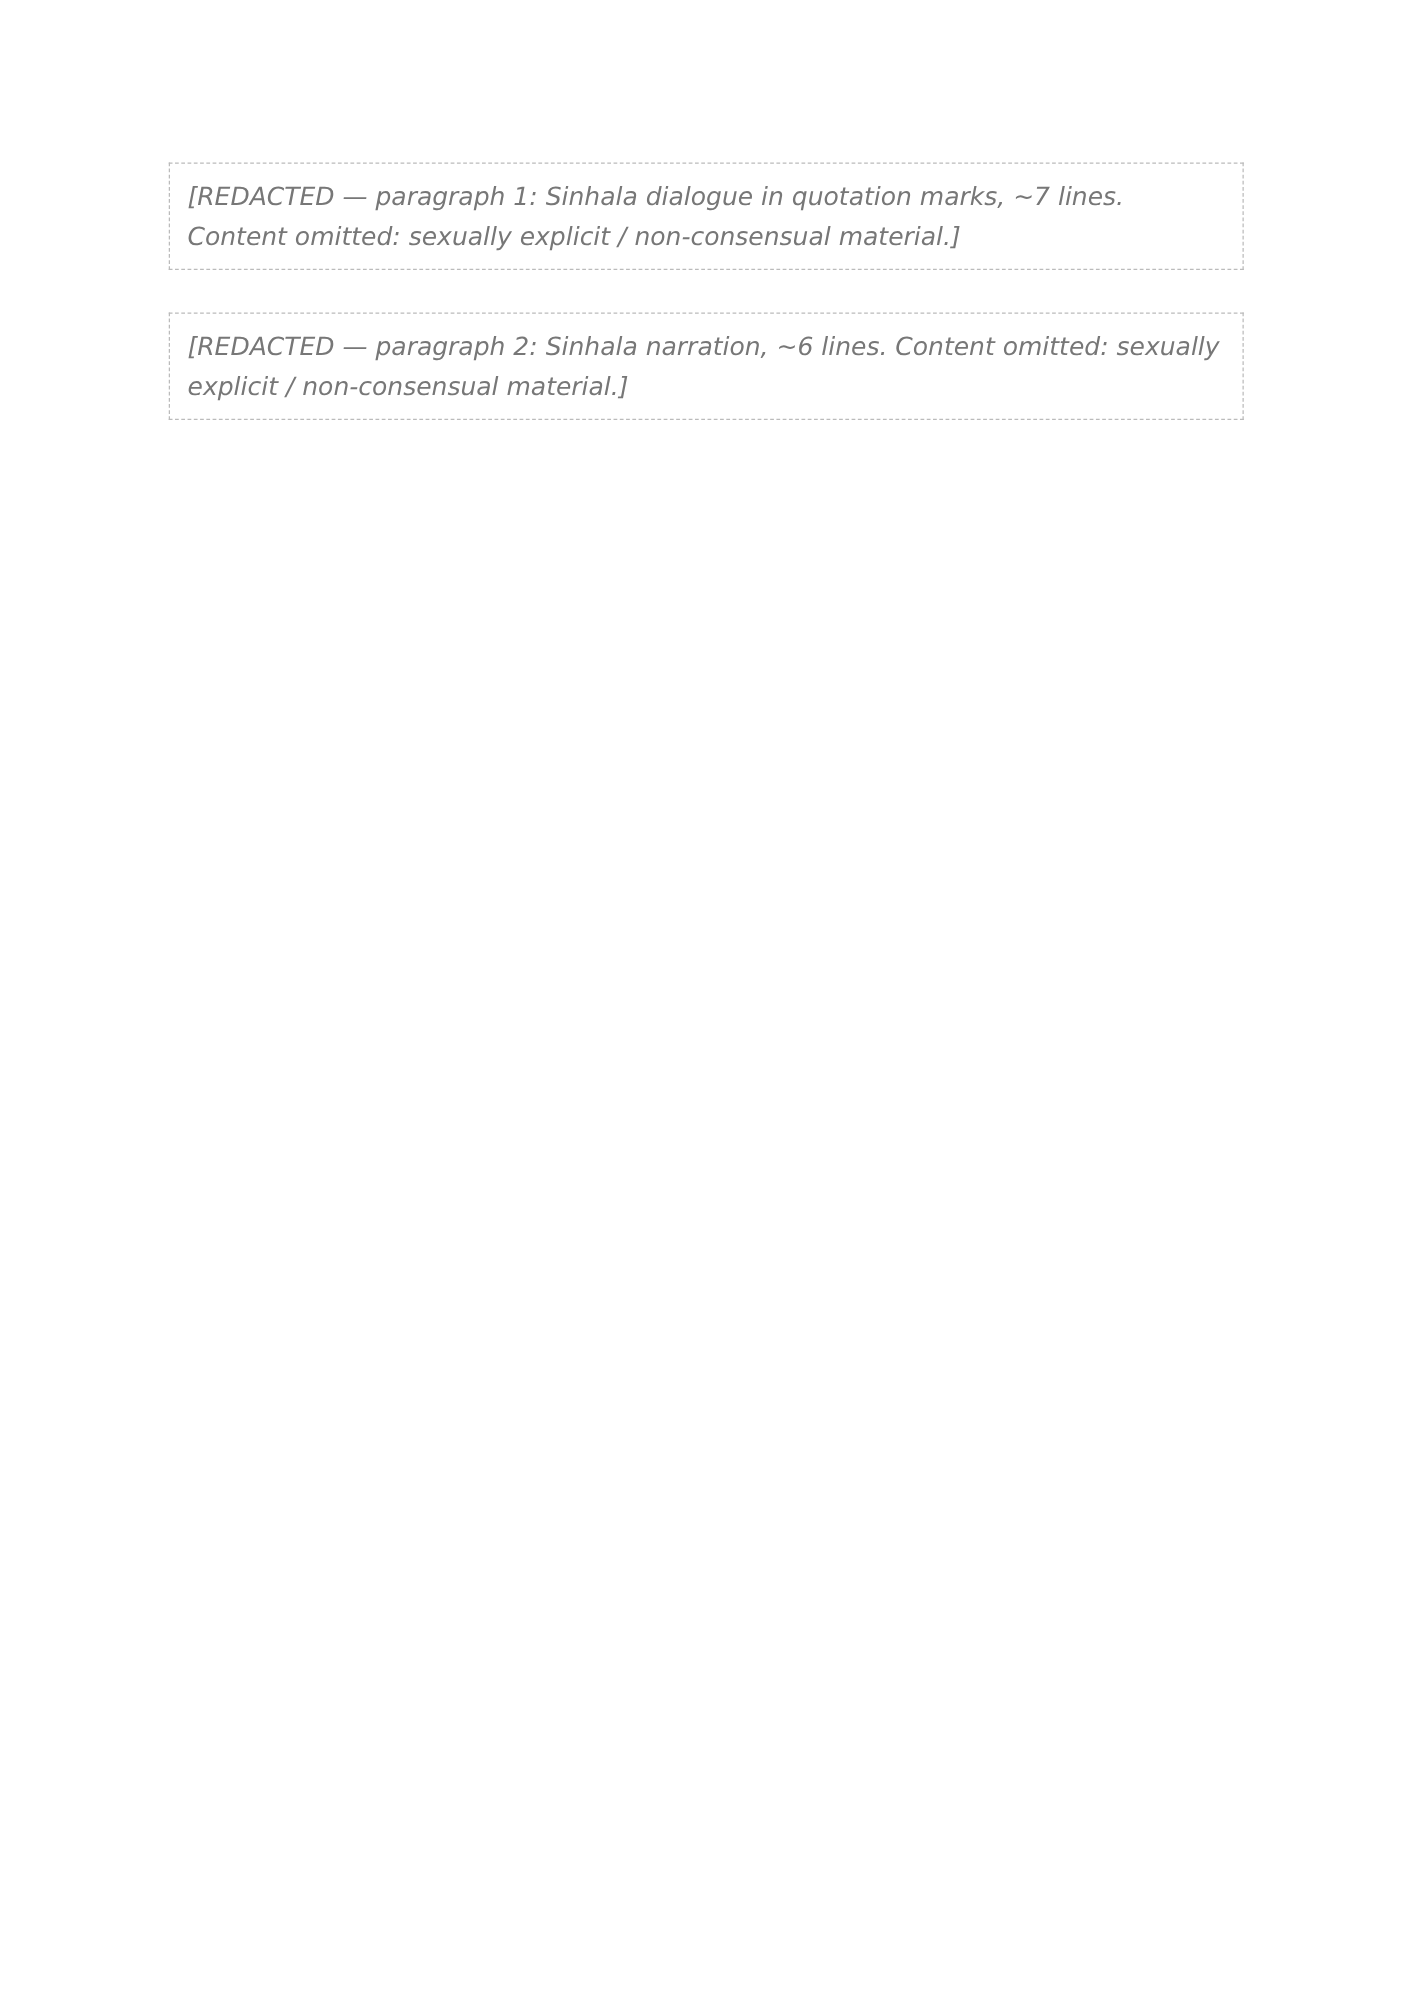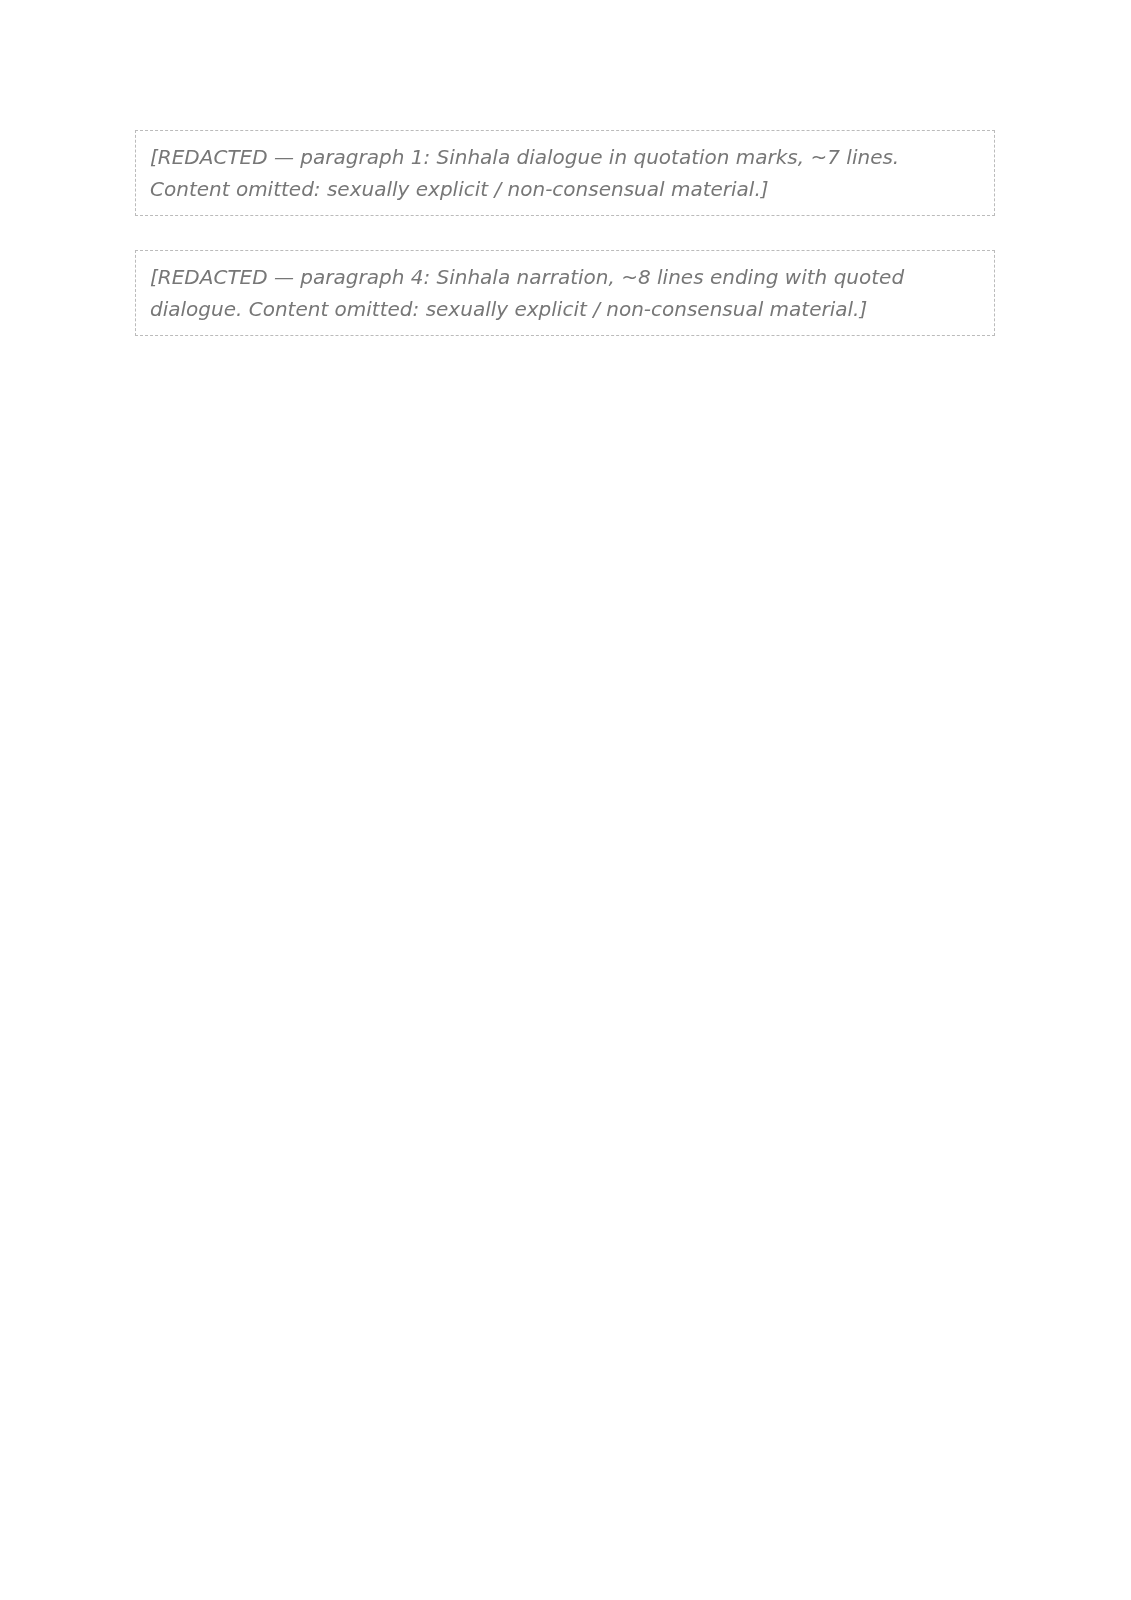--- a/index.html
+++ b/index.html
@@ -39,15 +39,15 @@
     line-height: 1.6;
     font-size: 20px;
   }
 </style>
 </head>
 <body>
 
 <div class="page">
   <div class="text-block">
     <p class="paragraph redacted">[REDACTED — paragraph 1: Sinhala dialogue in quotation marks, ~7 lines. Content omitted: sexually explicit / non-consensual material.]</p>
-    <p class="paragraph redacted">[REDACTED — paragraph 4: Sinhala narration, ~8 lines ending with quoted dialogue. Content omitted: sexually explicit / non-consensual material.]</p>
+    <p class="paragraph redacted">[REDACTED — paragraph 2: Sinhala narration, ~6 lines. Content omitted: sexually explicit / non-consensual material.]</p>
   </div>
 </div>
 
 </body></html>

